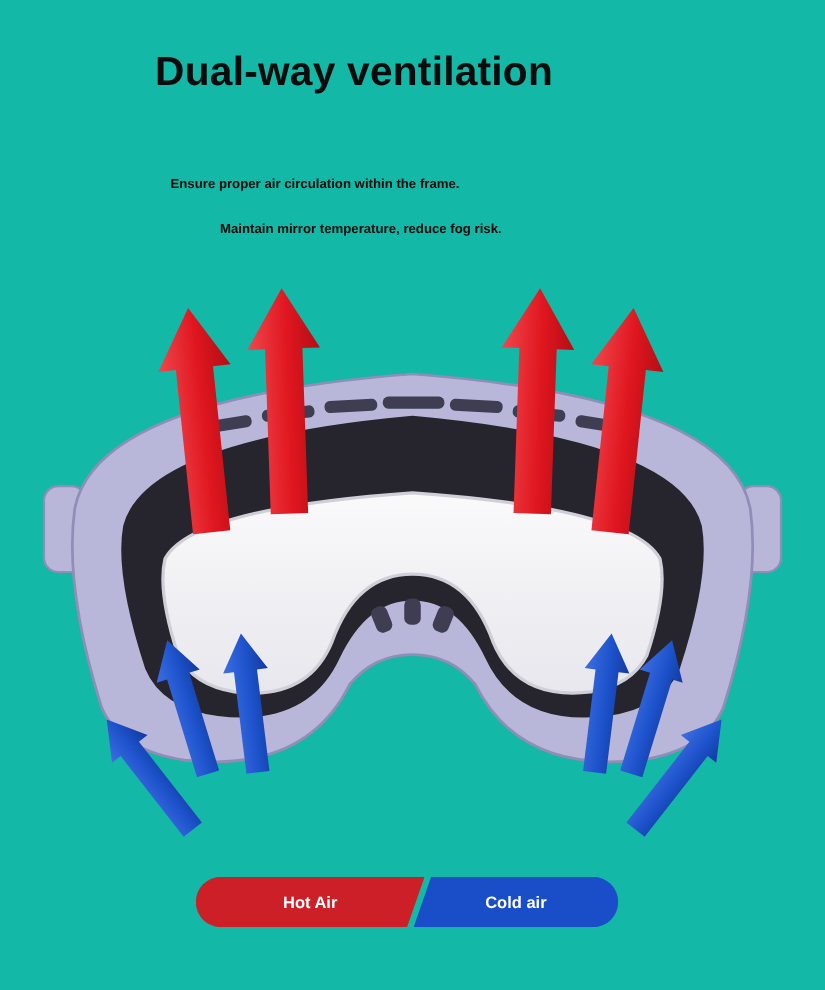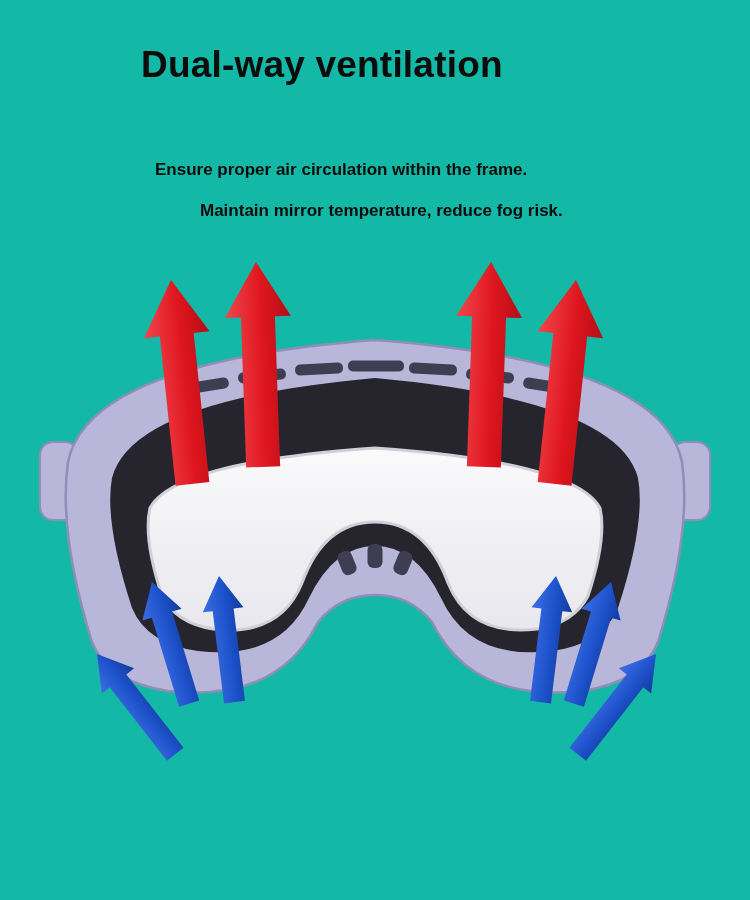--- a/index.html
+++ b/index.html
@@ -15,21 +15,21 @@
     position: absolute;
     left: 141px;
     top: 44px;
     font-size: 37px;
     font-weight: 700;
     line-height: 1.12;
     letter-spacing: 0.2px;
   }
   .subtitle {
     position: absolute;
-    font-size: 17px;
+    font-size: 12px;
     font-weight: 700;
   }
   .subtitle-1 { left: 155px; top: 160px; }
   .subtitle-2 { left: 200px; top: 201px; text-align: center; }
   .illustration {
     position: absolute;
     left: 0;
     top: 250px;
   }
   .legend-pill {
@@ -158,14 +158,22 @@
     <g fill="url(#coldGrad)">
       <use href="#block-arrow" transform="translate(97,404) rotate(-38) scale(0.62)"></use>
       <use href="#block-arrow" transform="translate(152,332) rotate(-17) scale(0.62)"></use>
       <use href="#block-arrow" transform="translate(219,326) rotate(-7) scale(0.62)"></use>
       <use href="#block-arrow" transform="translate(556,326) rotate(7) scale(0.62)"></use>
       <use href="#block-arrow" transform="translate(611,332) rotate(17) scale(0.62)"></use>
       <use href="#block-arrow" transform="translate(656,404) rotate(38) scale(0.62)"></use>
     </g>
   </svg>
 
+  <div class="legend-pill">
+    <div class="legend-half legend-hot" style="background-color: rgb(205, 31, 39);">
+      <span>Hot Air</span>
+    </div>
+    <div class="legend-half legend-cold" style="background-color: rgb(26, 78, 200);">
+      <span>Cold air</span>
+    </div>
+  </div>
 
 </div>
 
 </body></html>

